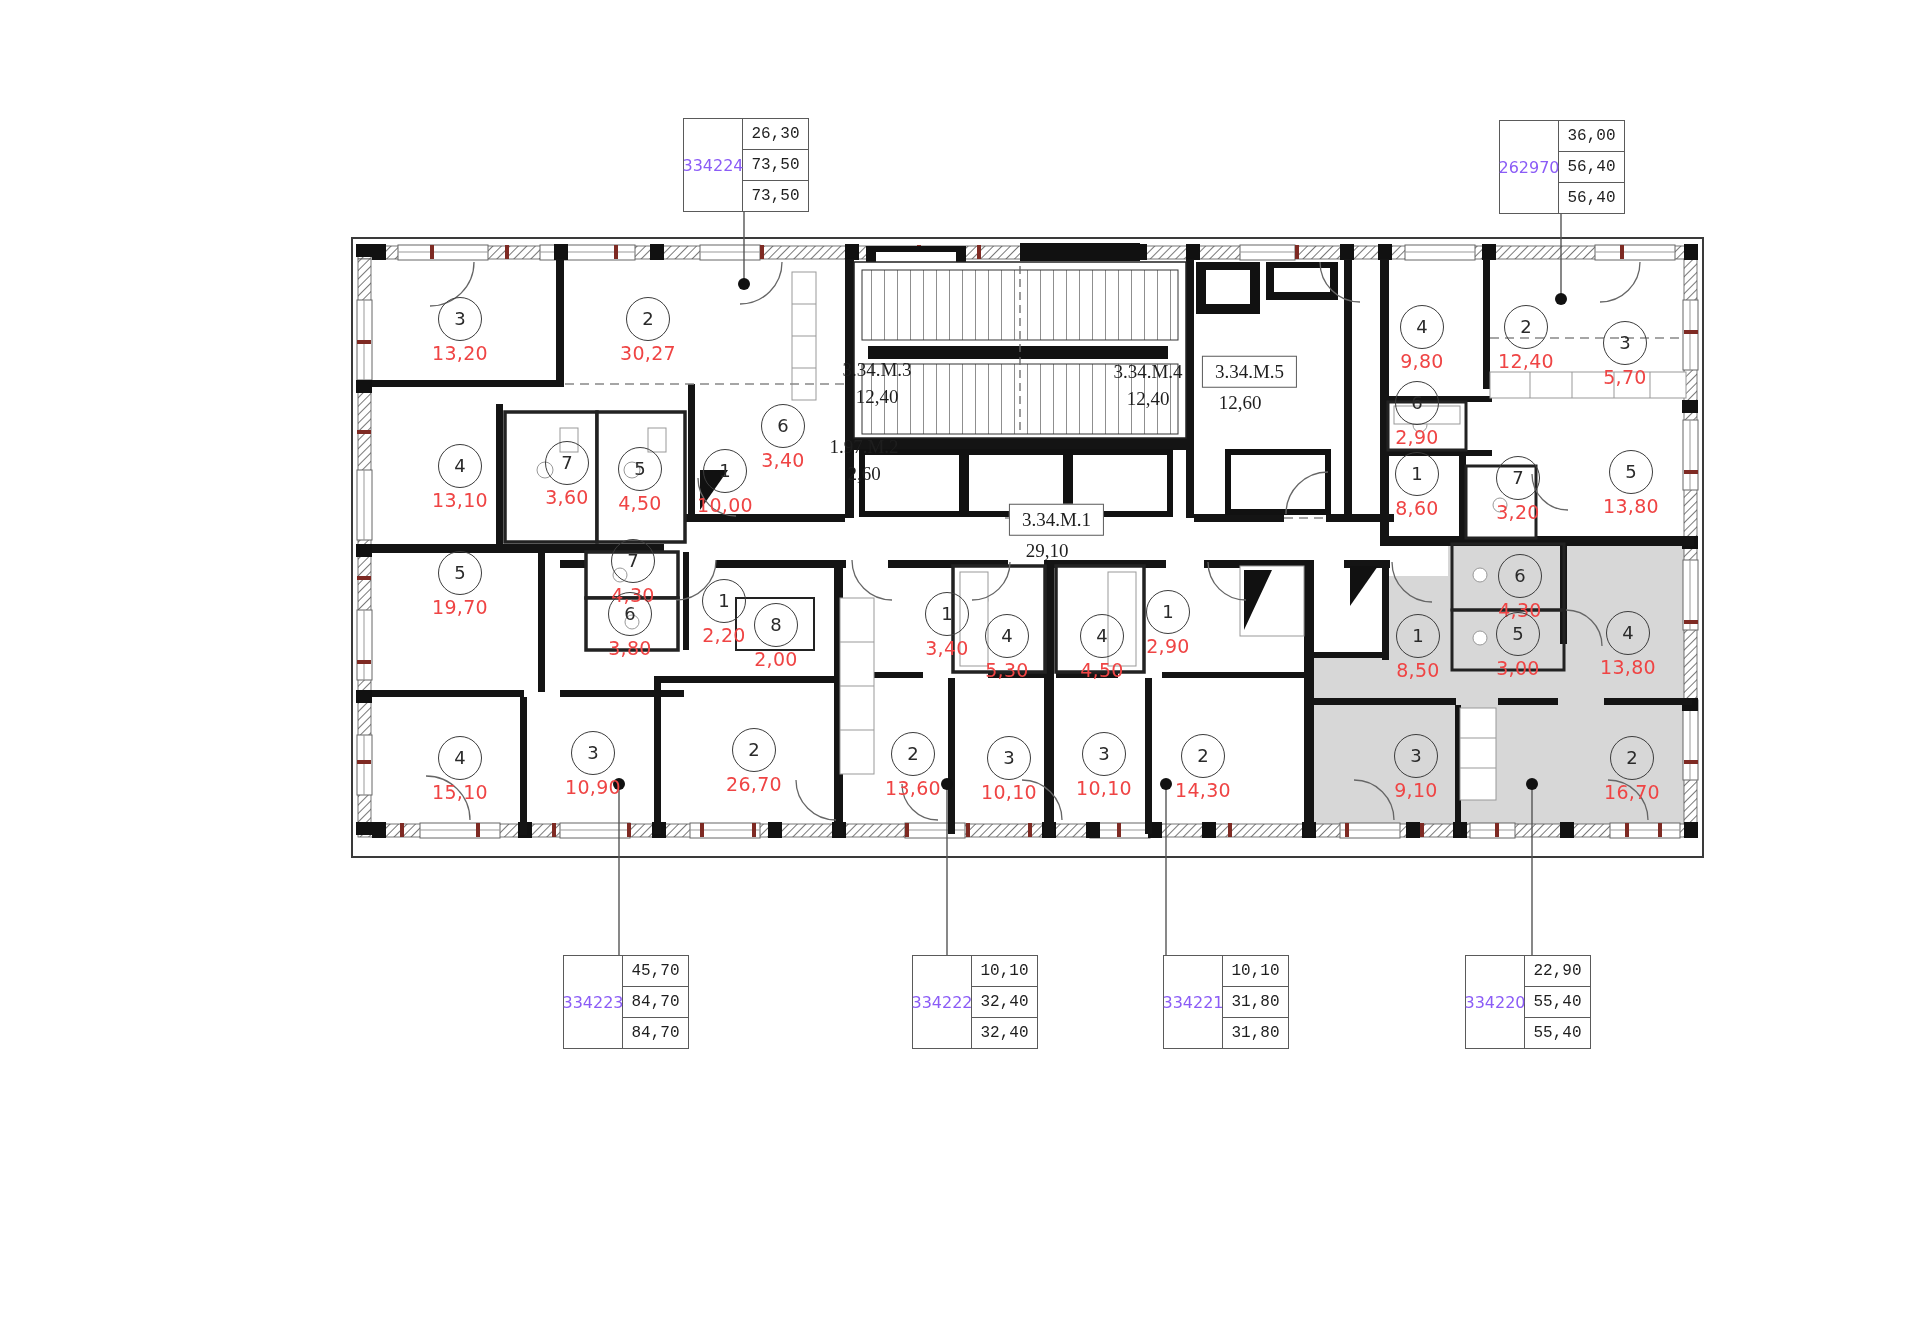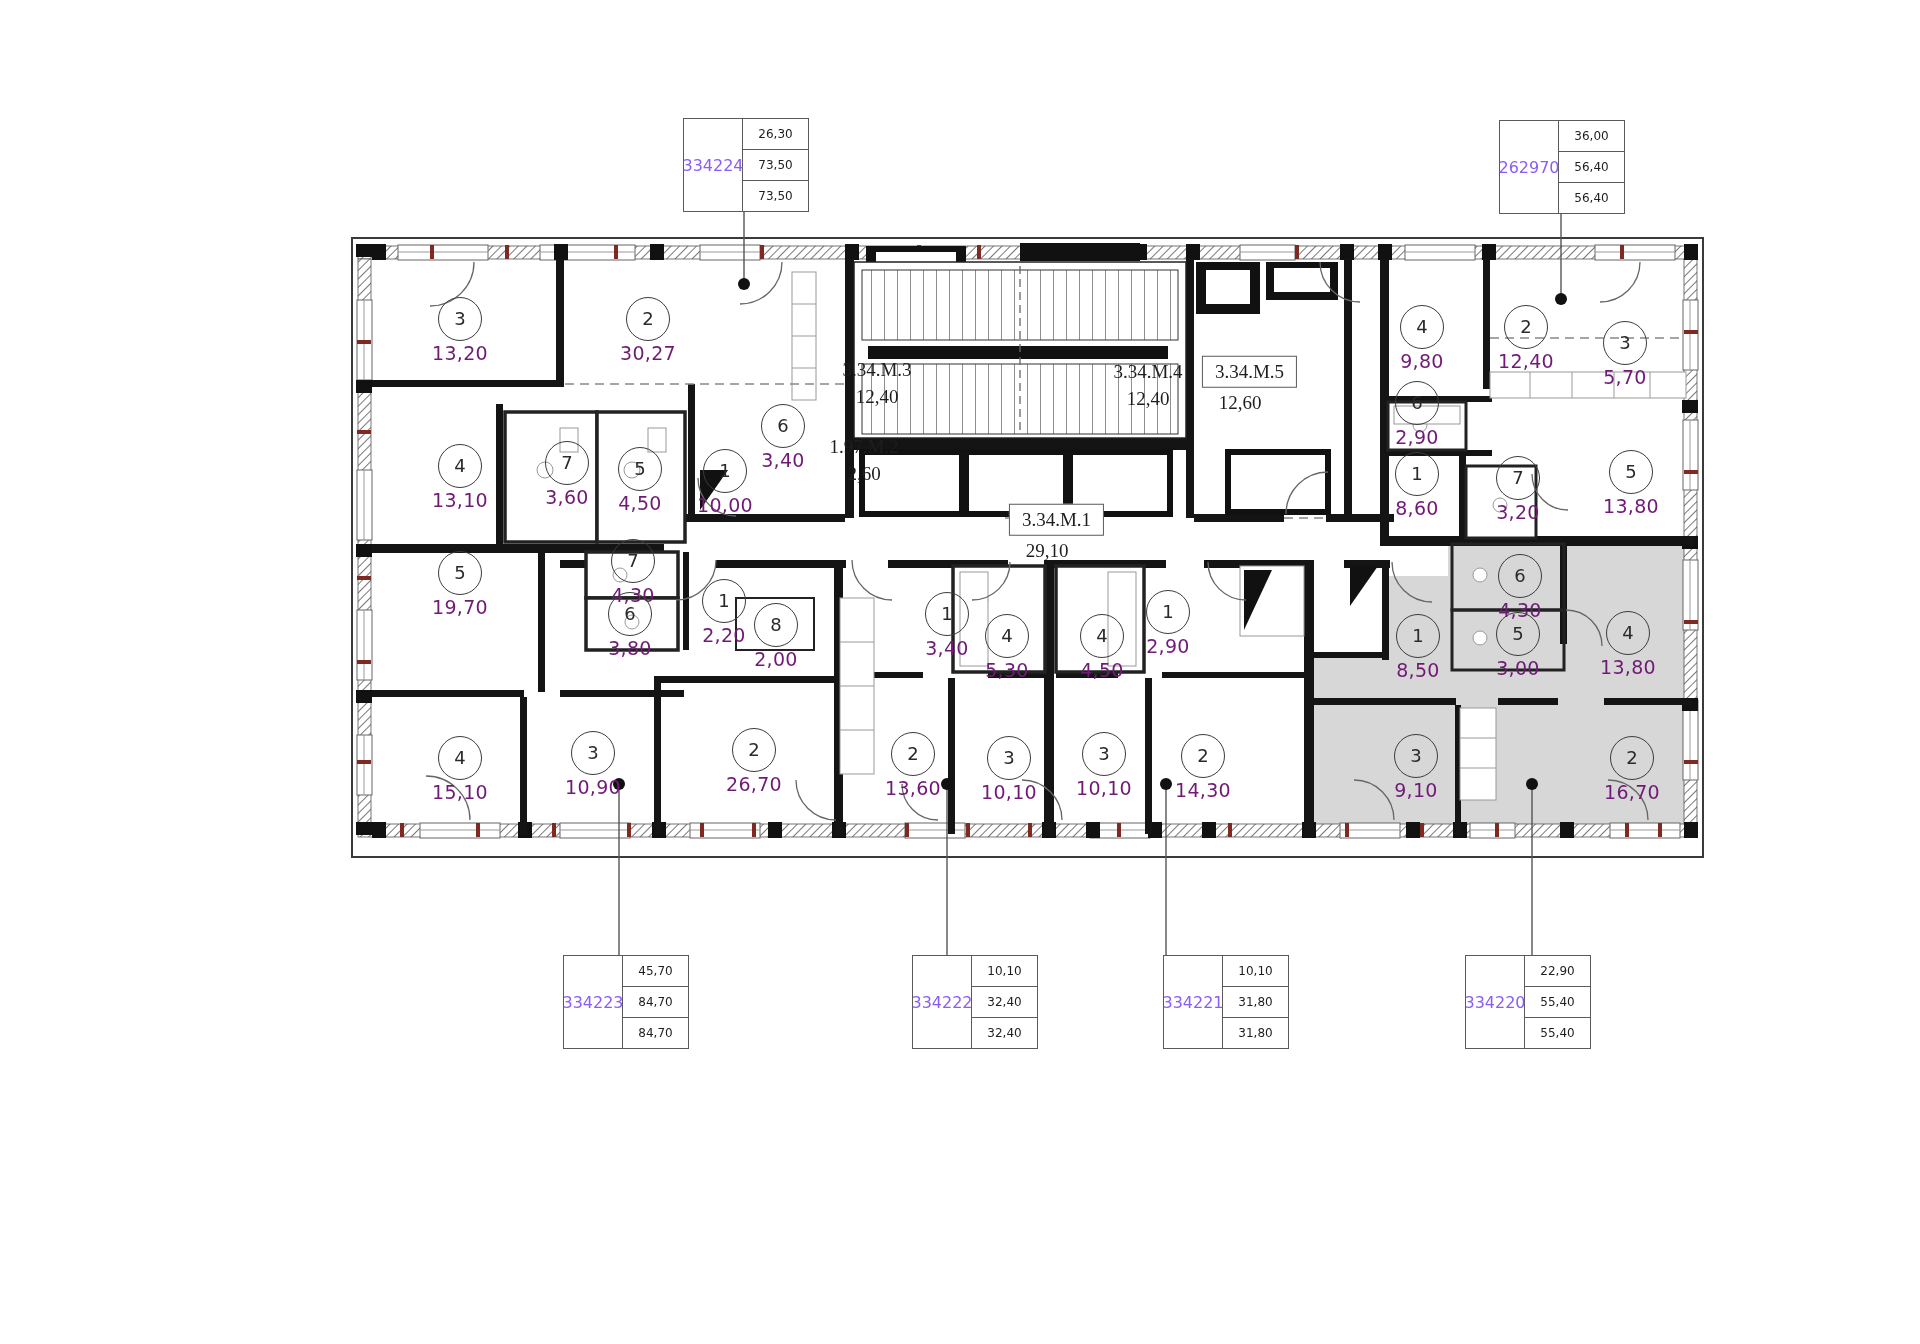--- a/index.html
+++ b/index.html
@@ -5,36 +5,36 @@
   html,body{margin:0;padding:0;background:#fff;}
   .stage{position:relative;width:1920px;height:1344px;background:#fff;overflow:hidden;
          font-family:"DejaVu Sans",sans-serif;color:#1a1a1a;}
   svg.layer{position:absolute;left:0;top:0;}
 
   
   .room-label{position:absolute;width:110px;margin-left:-55px;text-align:center;line-height:1;}
   .room-circle{width:42px;height:42px;border:1.5px solid #3c3c3c;border-radius:50%;
                margin:0 auto;display:flex;align-items:center;justify-content:center;
                font-size:18px;color:#2a2a2a;background:transparent;}
-  .room-area{font-size:19px;margin-top:3px;color:#701a75;letter-spacing:.3px;}
+  .room-area{font-size:19px;margin-top:3px;color:#ef4444;letter-spacing:.3px;}
 
   
   .core-label{position:absolute;transform:translate(-50%,-50%);text-align:center;font-size:19px;color:#1e1e1e;line-height:1.25;font-family:Liberation Serif, serif;}
   .core-label .name{display:inline-block;}
   .core-label.boxed .name{border:1.3px solid #5a5a5a;background:#fff;padding:3px 12px;margin-left:19px;}
   .core-label .area{display:block;margin-top:3px;}
 
   
   .info-box{position:absolute;width:126px;height:94px;border:1.4px solid #5a5a5a;background:#fff;
             display:flex;box-sizing:border-box;cursor:pointer;}
   .ib-id{width:58px;display:flex;align-items:center;justify-content:center;
          font-size:16px;color:#8b5cf6;border-right:1.4px solid #5a5a5a;}
   .ib-vals{flex:1;display:flex;flex-direction:column;}
   .ib-val{flex:1;display:flex;align-items:center;justify-content:center;
-          font-size:12px;color:#1e1e1e;border-bottom:1.4px solid #5a5a5a;}
+          font-size:16px;color:#1e1e1e;border-bottom:1.4px solid #5a5a5a;font-family:Liberation Mono, monospace;}
   .ib-val:last-child{border-bottom:none;}
 </style>
 </head>
 <body>
 
 <div class="stage">
 
   <svg class="layer" width="1920" height="1344">
     <defs>
       <pattern id="hatch" width="6" height="6" patternUnits="userSpaceOnUse" patternTransform="rotate(45)">

